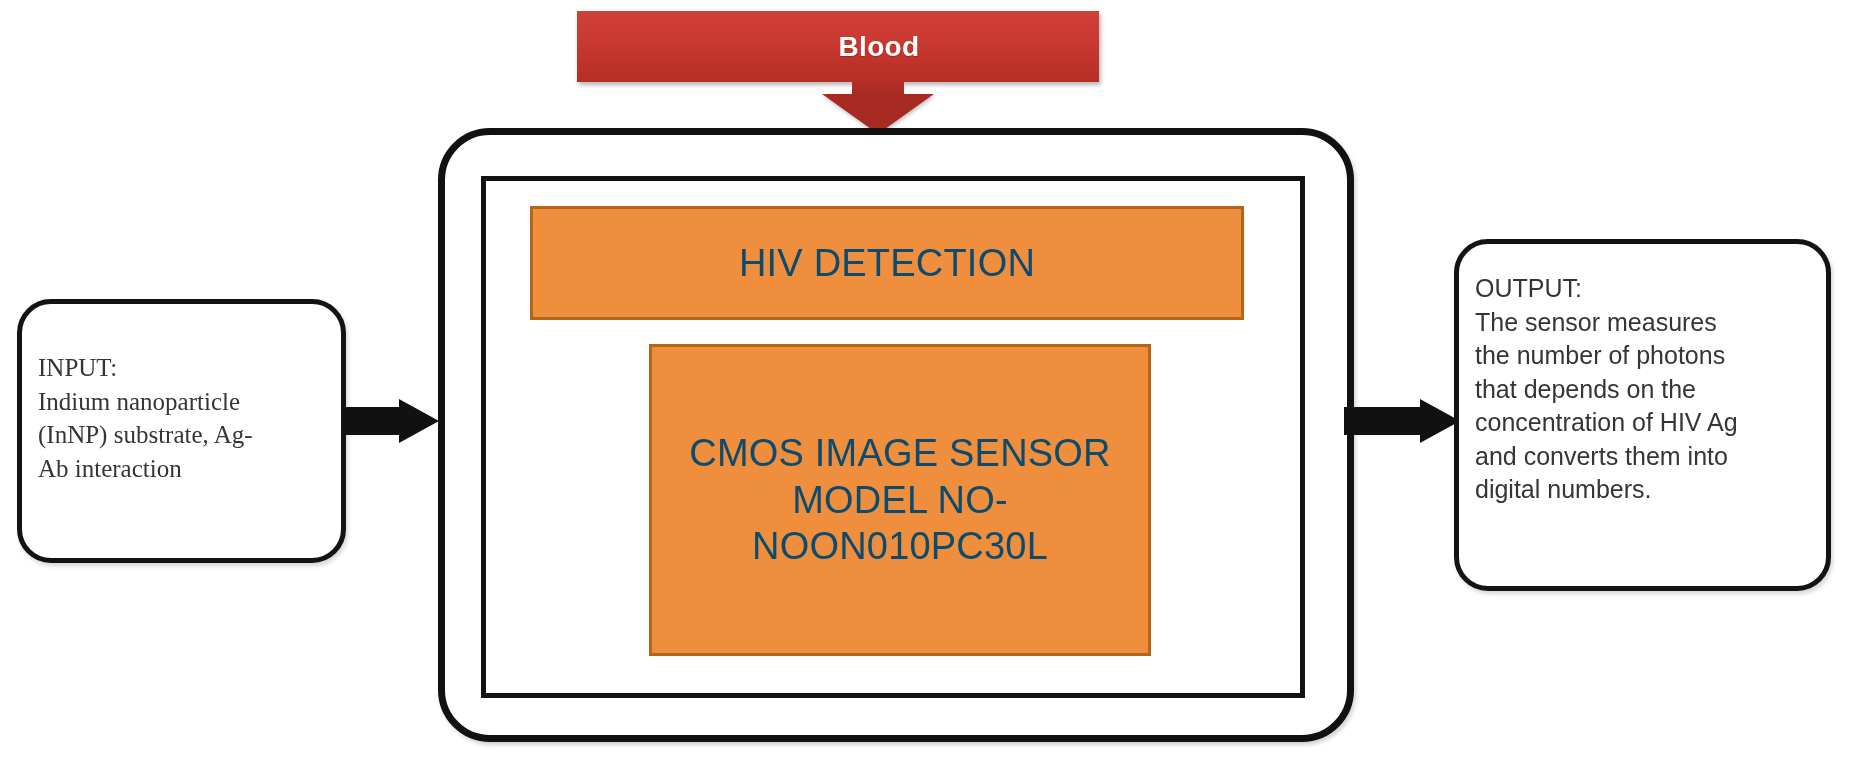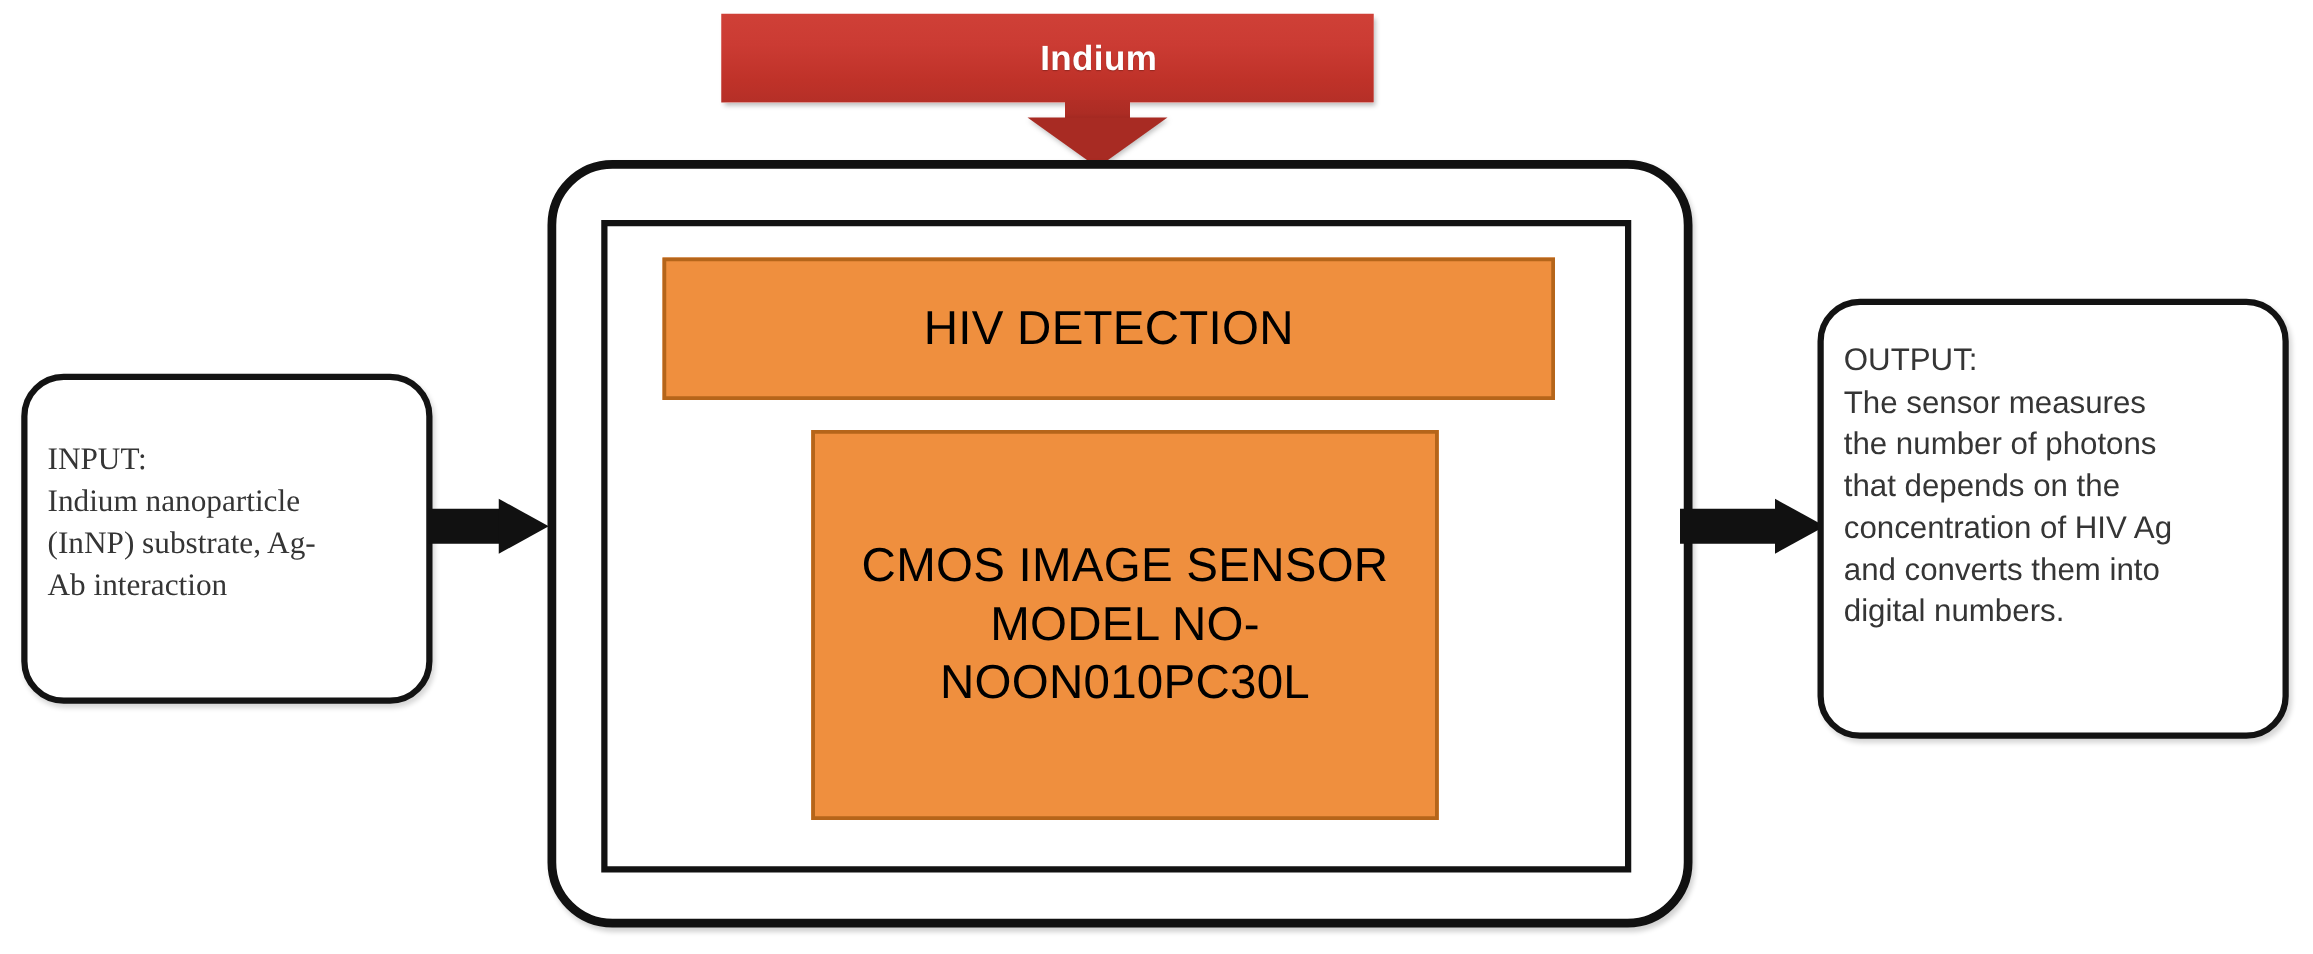--- a/index.html
+++ b/index.html
@@ -90,21 +90,21 @@
 
   
   .orange-block {
     position: absolute;
     background: #ef8f3e;
     border: 3px solid #b5651a;
     box-sizing: border-box;
     display: flex;
     align-items: center;
     justify-content: center;
-    color: #000000;
+    color: #0c4a6e;
     text-align: center;
     line-height: 1.22;
   }
   #hiv-detection-block {
     left: 530px;
     top: 206px;
     width: 714px;
     height: 114px;
     font-size: 38px;
     letter-spacing: 0.2px;
@@ -193,21 +193,21 @@
   }
   #arrow-device-to-output .shaft { width: 78px; }
   #arrow-device-to-output .head { left: 76px; }
 </style>
 </head>
 <body>
 
 <div id="canvas">
 
   <div id="blood-banner">
-    <span id="blood-banner-label">Indium</span>
+    <span id="blood-banner-label">Blood</span>
   </div>
   <div id="blood-arrow-shaft"></div>
   <div id="blood-arrow-head"></div>
 
   <div id="input-box" class="side-box">
     <div class="side-box-text">INPUT:
 Indium nanoparticle
 (InNP) substrate, Ag-
 Ab interaction</div>
   </div>

